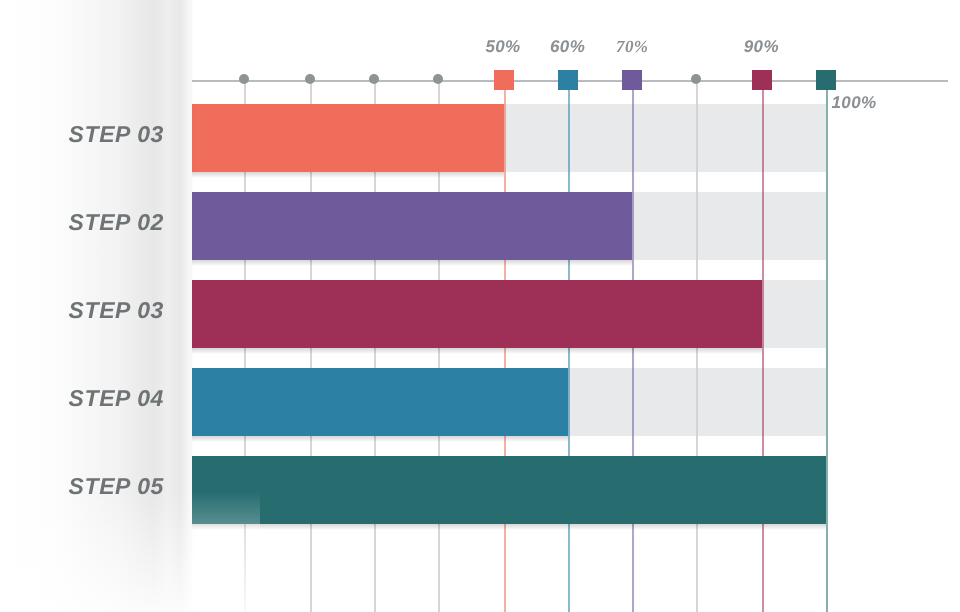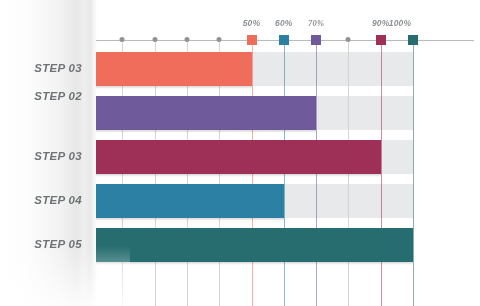--- a/index.html
+++ b/index.html
@@ -219,29 +219,29 @@
         <div class="tick-sq" style="background: rgb(239, 109, 90); left: 161.5px;"></div>
         <div class="tick-label" style="left: 161.5px;">50%</div>
         <div class="tick-sq" style="background: rgb(43, 128, 163); left: 193.8px;"></div>
         <div class="tick-label" style="left: 193.8px; text-align: center;">60%</div>
         <div class="tick-sq" style="background: rgb(111, 91, 156); left: 226.1px;"></div>
         <div class="tick-label" style="left: 226.1px; font-family: Liberation Serif, serif;">70%</div>
         <div class="tick-dot" style="left: 258.4px;"></div>
         <div class="tick-sq" style="background: rgb(158, 47, 86); left: 290.7px;"></div>
         <div class="tick-label" style="left: 290.7px;">90%</div>
         <div class="tick-sq" style="background: rgb(39, 109, 112); left: 323px;"></div>
-        <div class="tick-label" style="left: 310px;">100%</div>
+        <div class="tick-label" style="left: 337px; margin-top: 28px;">100%</div>
       </div>
   </div>
 
   <div class="paper-curl"></div>
   <div class="paper-curl-edge"></div>
   <div class="paper-bottom-fade"></div>
 
   <div id="labels-layer">
       <div class="step-label" style="top: 62px;">STEP 03</div>
-      <div class="step-label" style="top: 90px;">STEP 02</div>
+      <div class="step-label" style="top: 106px;">STEP 02</div>
       <div class="step-label" style="top: 150px;">STEP 03</div>
       <div class="step-label" style="top: 194px;">STEP 04</div>
       <div class="step-label" style="top: 238px;">STEP 05</div>
     </div>
 
 </div>
 
 </body></html>

